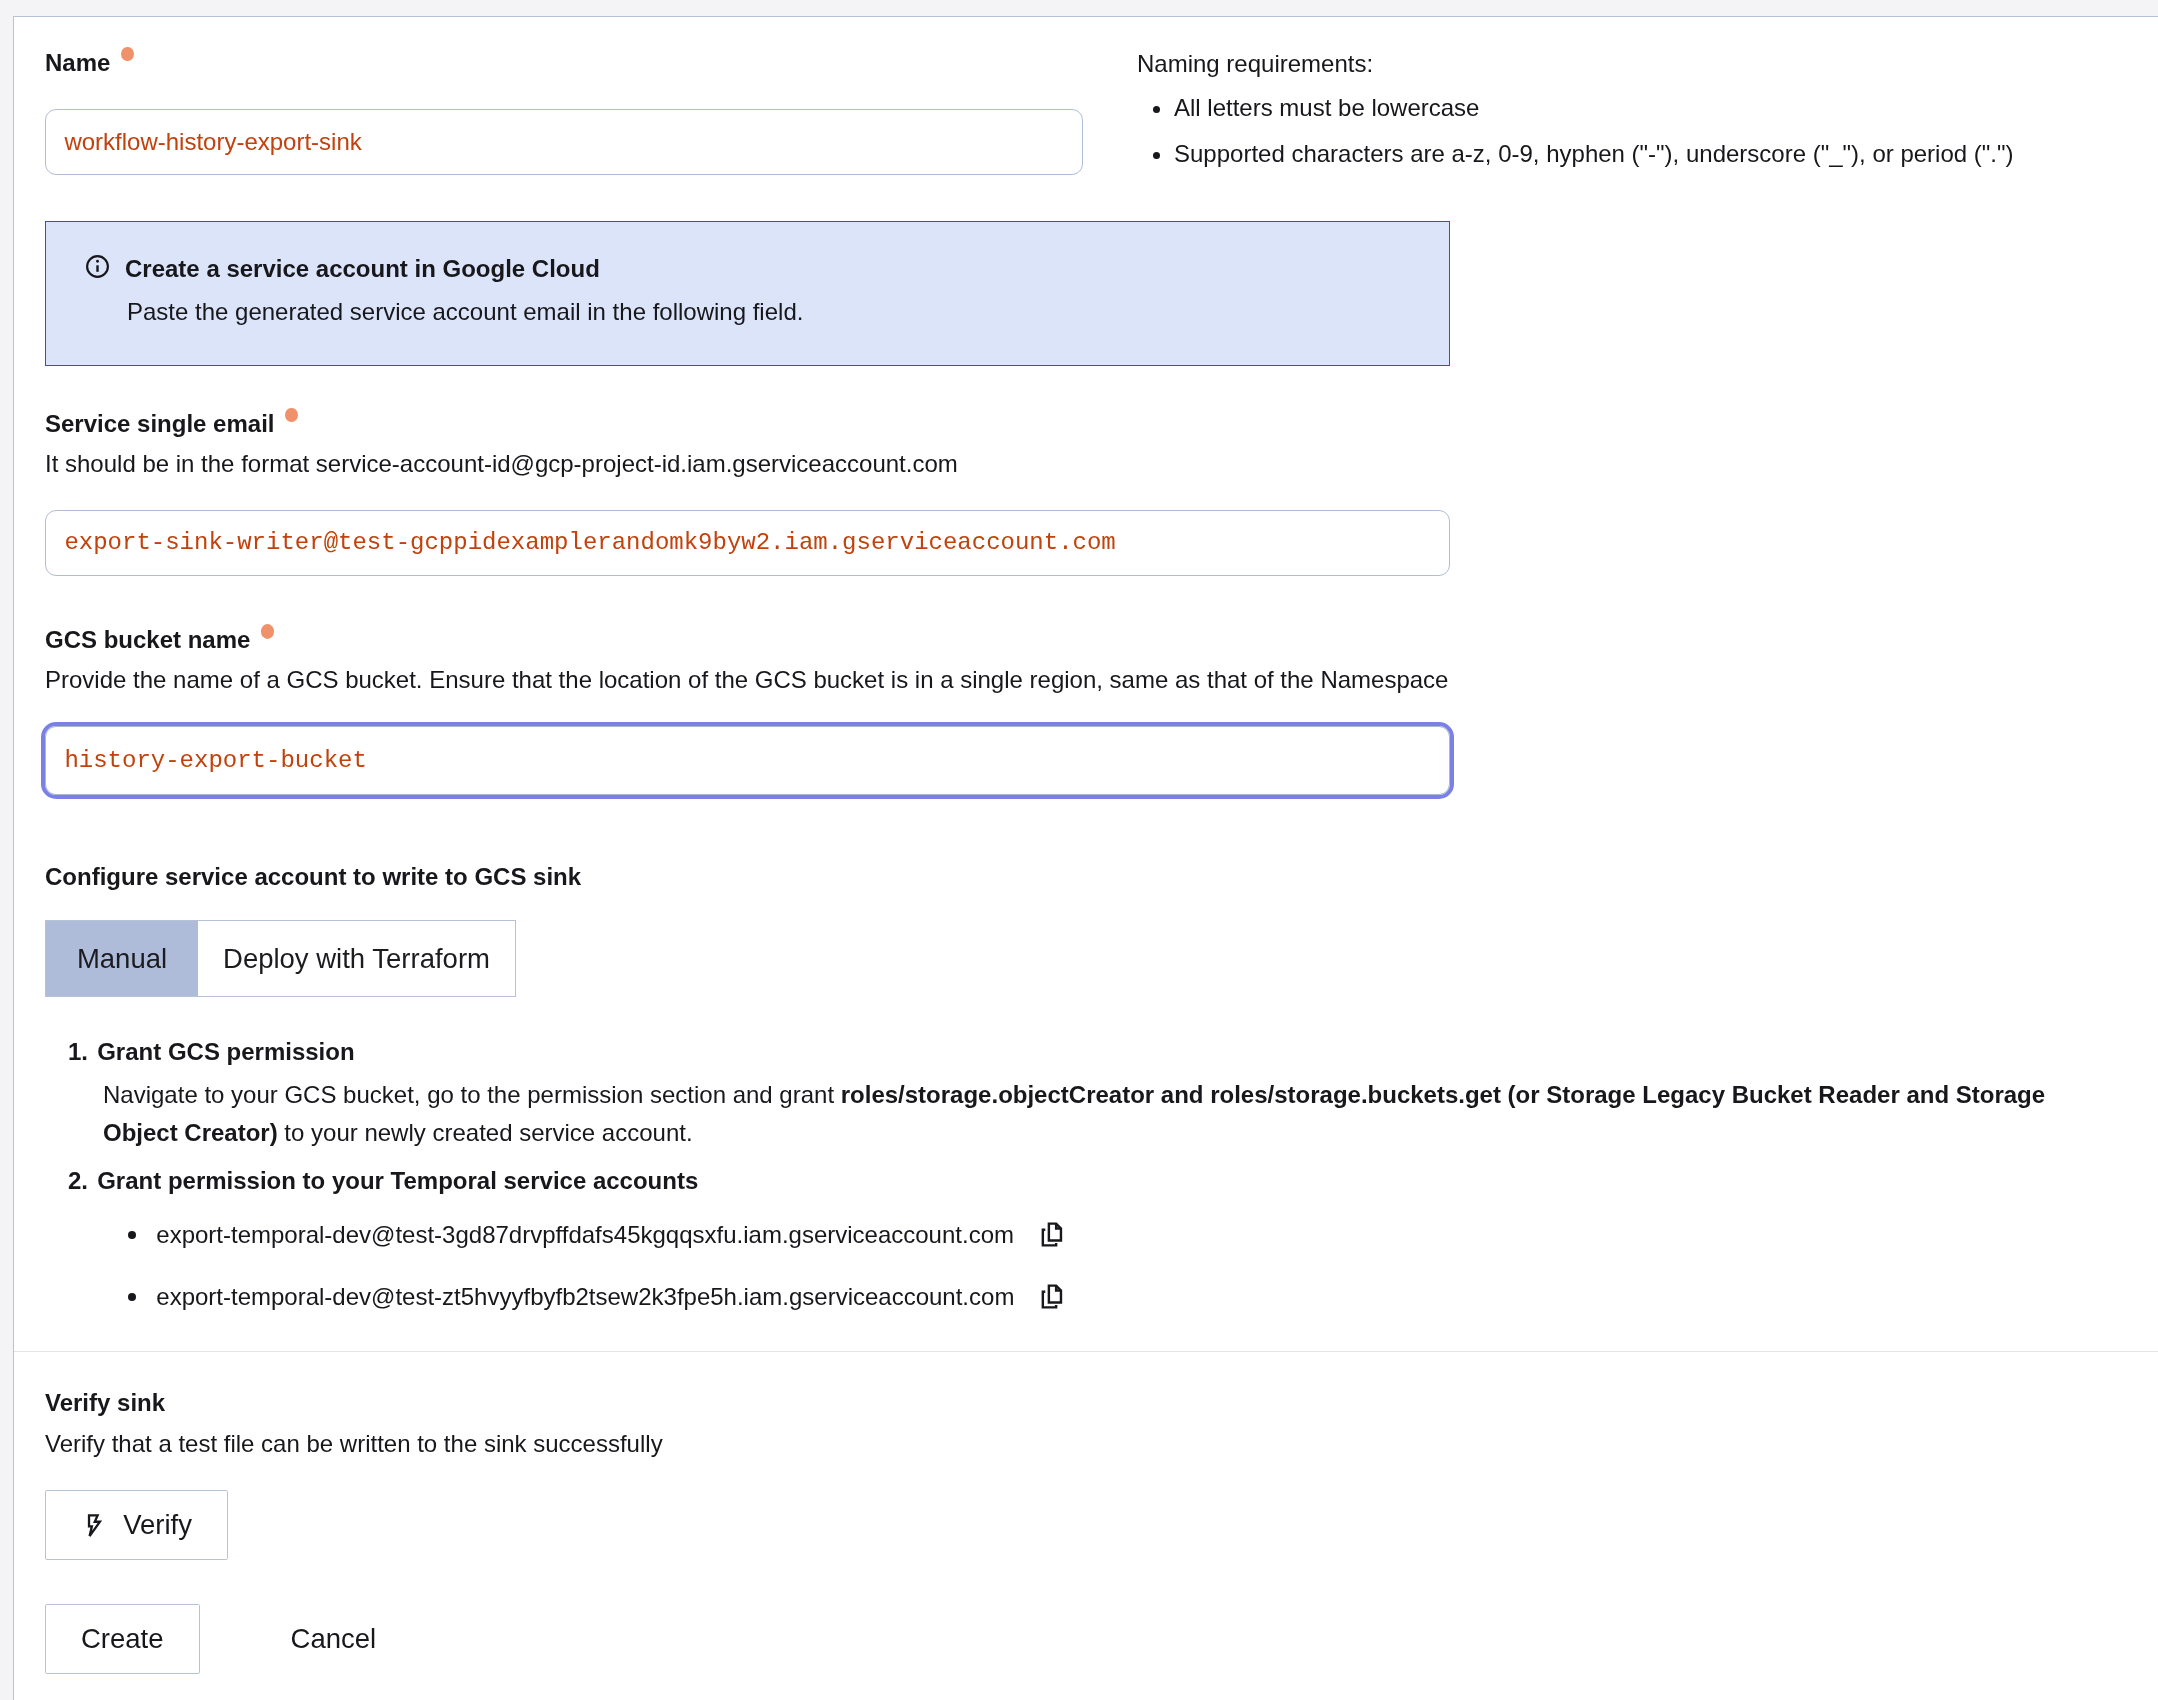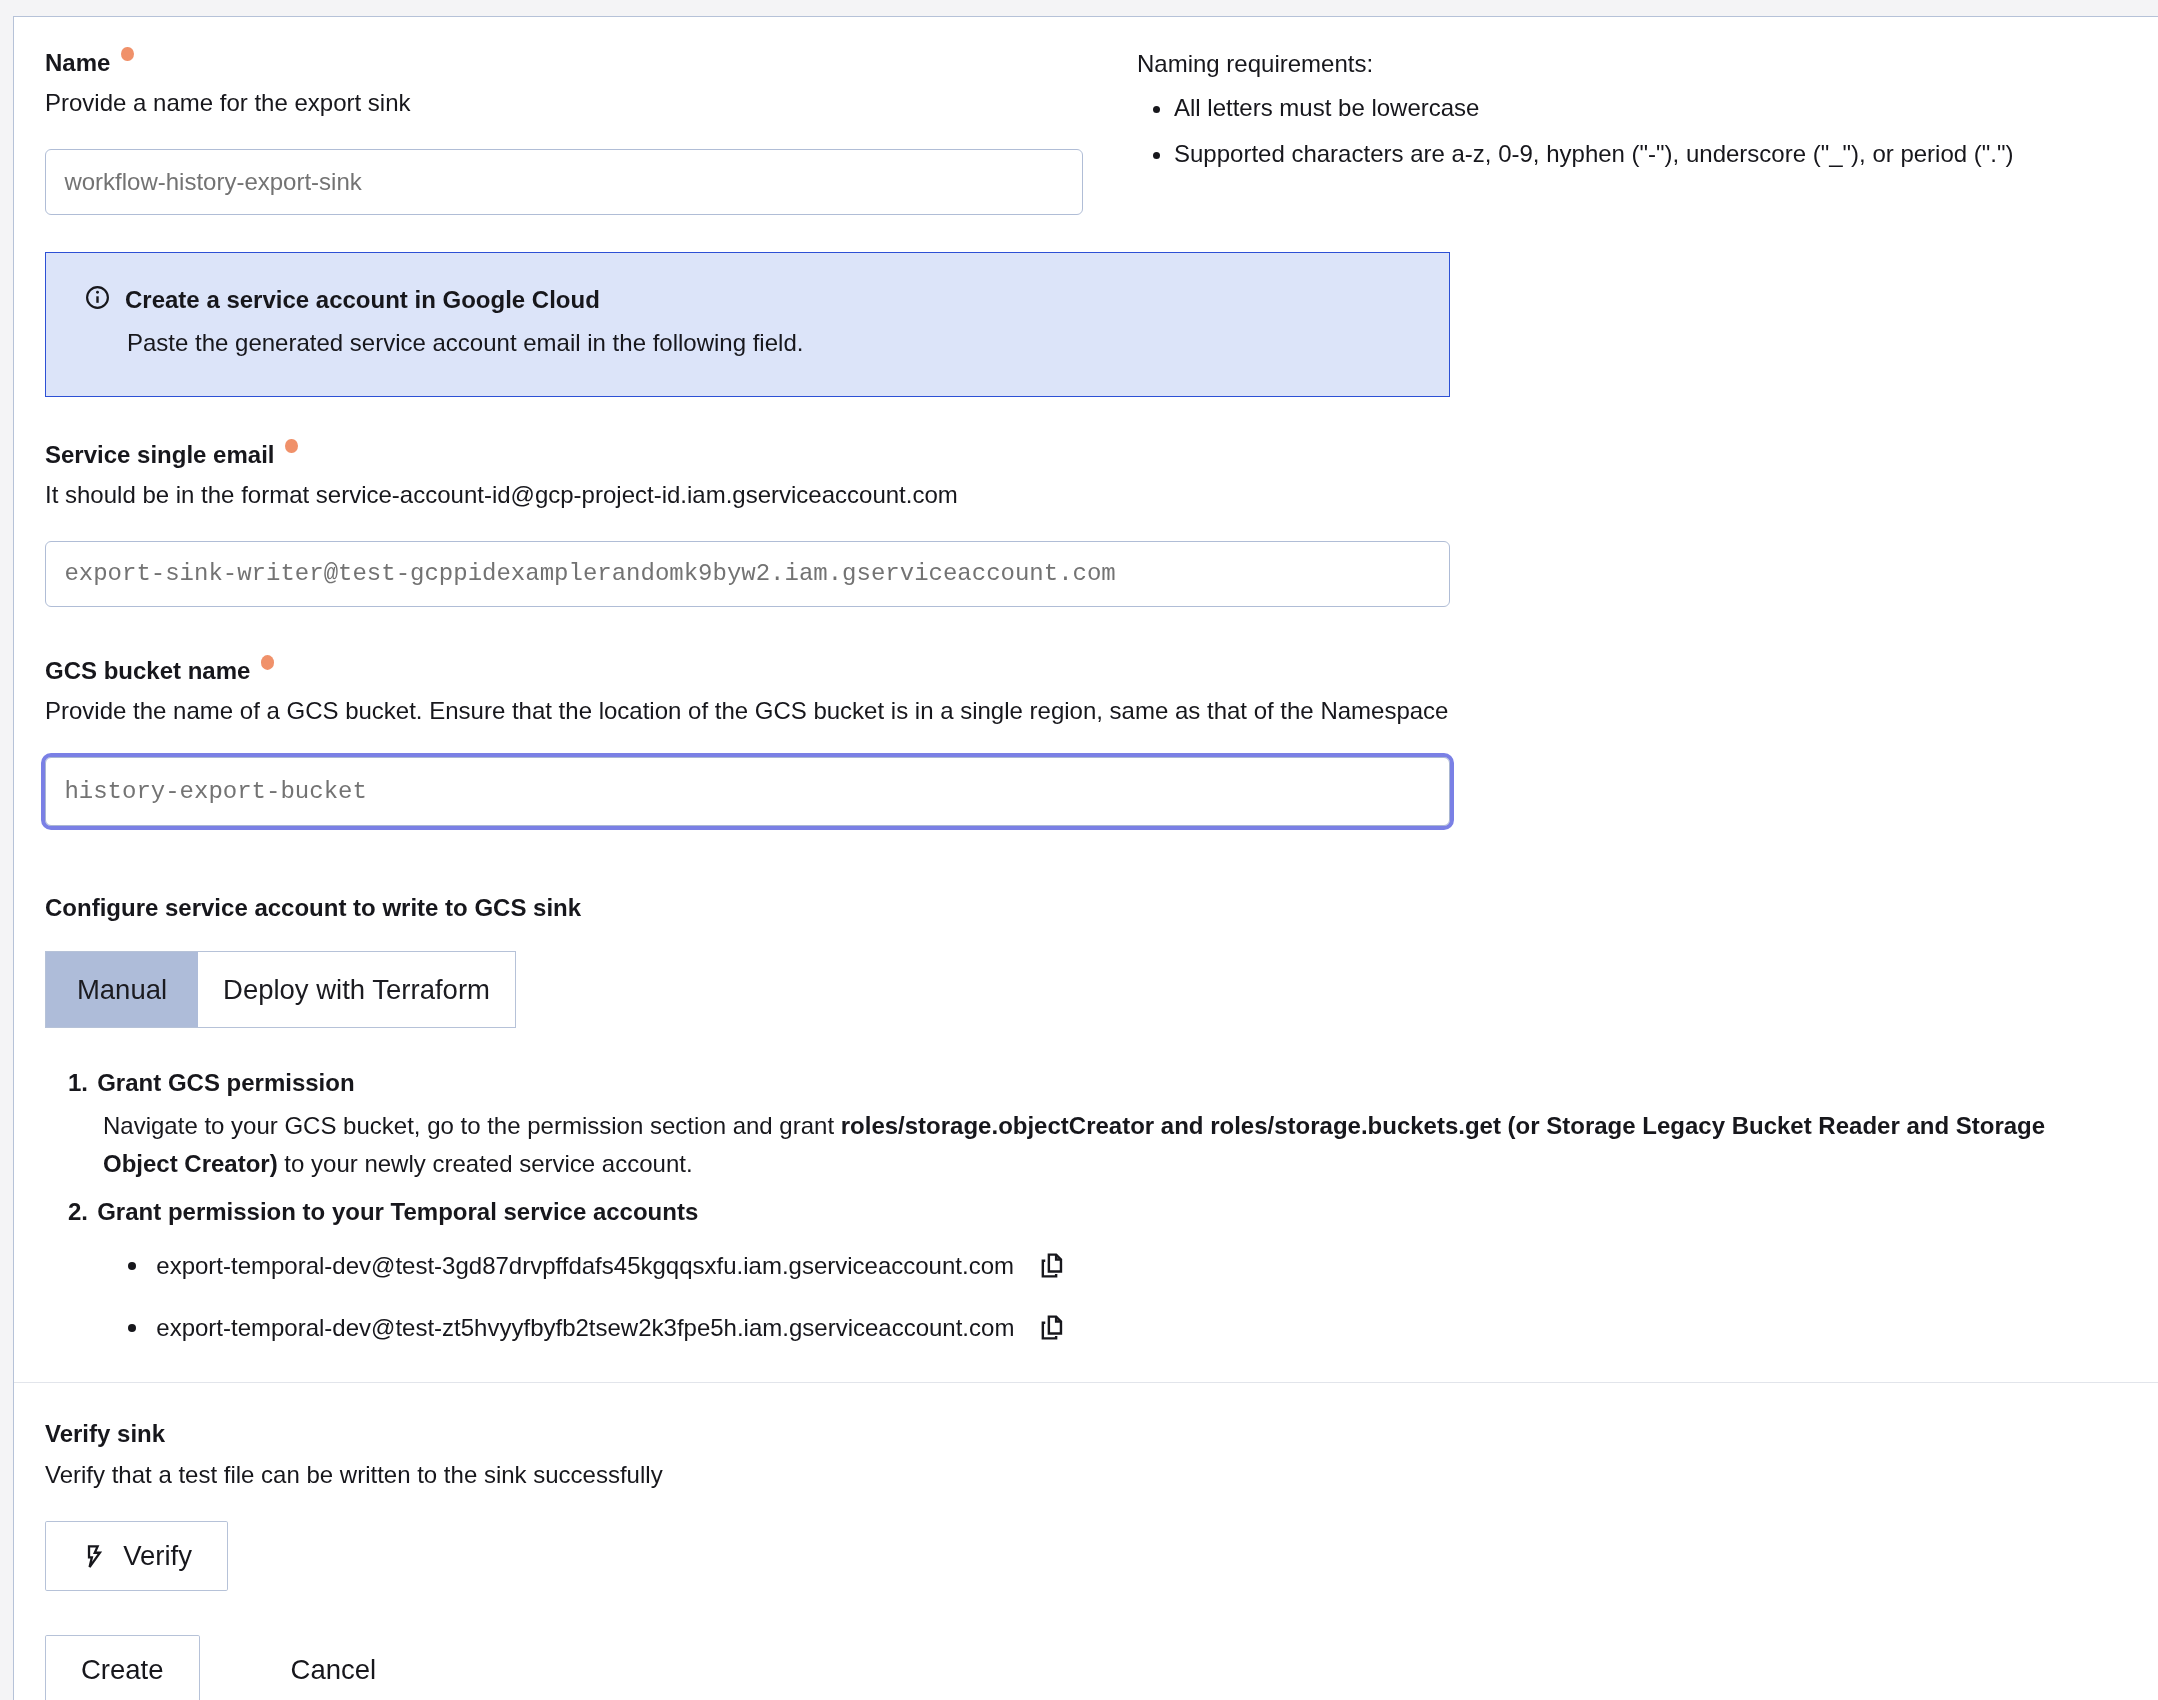--- a/index.html
+++ b/index.html
@@ -21,22 +21,22 @@
   }
   .top-grid { display: flex; align-items: flex-start; }
   .col-left { width: 1038px; flex: 0 0 auto; margin-right: 26px; }
   .col-right { flex: 1 1 auto; min-width: 0; }
 
   .field-label { font-size: 24px; font-weight: 600; display: flex; align-items: flex-start; line-height: 31px; }
   .req-dot { width: 13px; height: 14.7px; border-radius: 50%; background: #f0916a; margin-left: 11px; display: inline-block; }
   .field-desc { font-size: 24px; margin-top: 9.2px; line-height: 31px; }
   .text-input {
     display: block; width: 100%; height: 66px; margin-top: 31px;
-    border: 1.8px solid #b0bdd6; border-radius: 6px; background: #fff;
-    font-family: inherit; font-size: 24px; color: #737373; padding: 0 18.4px; outline: none;
+    border: 1.8px solid #b0bdd6; border-radius: 11px; background: #fff;
+    font-family: inherit; font-size: 24px; color: #c2410c; padding: 0 18.4px; outline: none;
   }
   .text-input.focused {
     border: 1.8px solid #aab7d2;
     outline: 4.6px solid #7a80e5;
     outline-offset: 0;
     height: 69px;
   }
   .w-wide { width: 1405px; font-family: Liberation Mono, monospace; }
 
   .req-block { padding-top: 1.8px; margin-left: 28px; }
@@ -97,21 +97,20 @@
 <body>
 
 <div class="card">
 
   <div class="top-grid">
     <div class="col-left">
       <div class="field-label">
         <span>Name</span>
         <span class="req-dot"></span>
       </div>
-      <div class="field-desc">Provide a name for the export sink</div>
       <input class="text-input" type="text" value="workflow-history-export-sink" style="">
     </div>
 
     <div class="col-right req-block">
       <div class="req-title">Naming requirements:</div>
       <ul class="req-list">
         <li>All letters must be lowercase</li>
         <li>Supported characters are a-z, 0-9, hyphen ("-"), underscore ("_"), or period (".")</li>
       </ul>
     </div>

